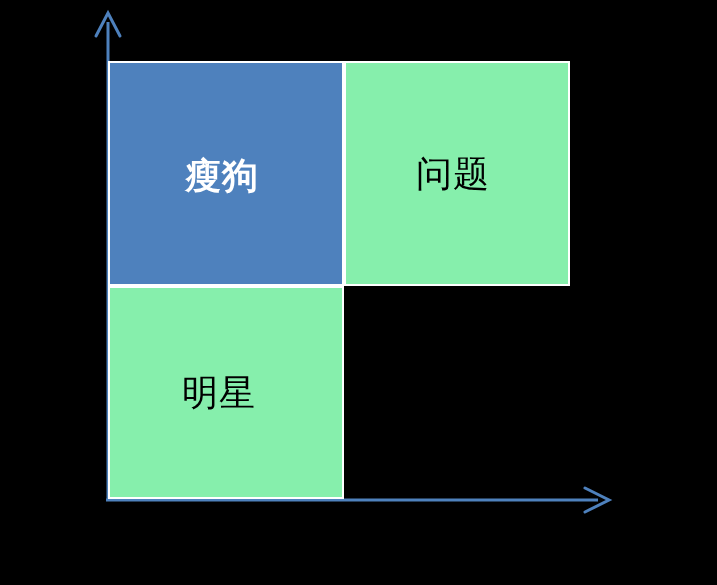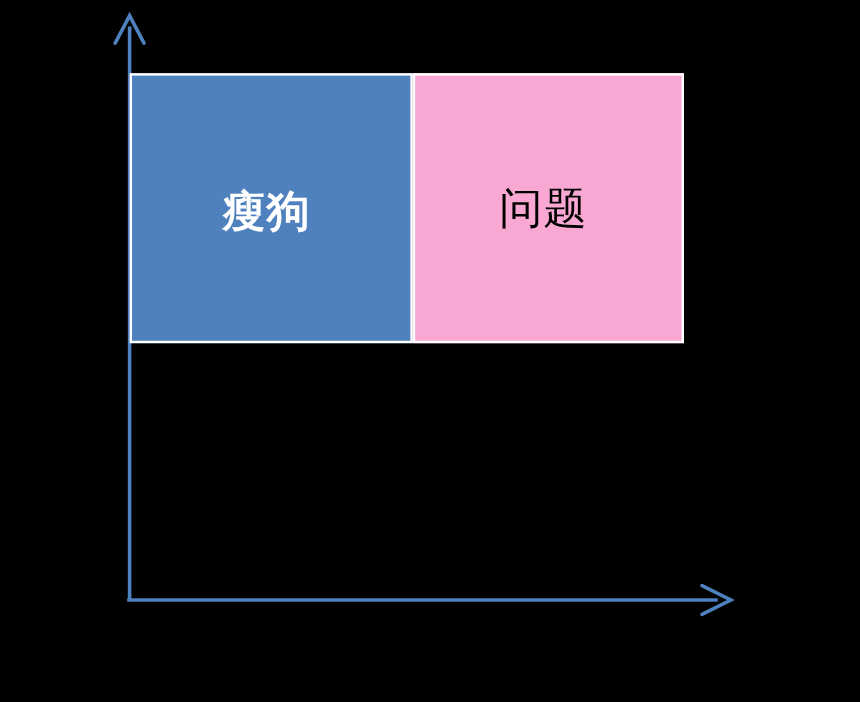--- a/index.html
+++ b/index.html
@@ -52,21 +52,21 @@
     align-items: center;
     justify-content: center;
     box-sizing: border-box;
     border: 2px solid #FFFFFF;
   }
 
   .quad-top {
     background: #4E81BD;
   }
   .quad-bottom {
-    background: #f9a8d4;
+    background: #86efac;
   }
 
   .quad-label {
     font-size: 36px;
     line-height: 1;
     letter-spacing: 1px;
     user-select: none;
     white-space: nowrap;
   }
   .label-light {
@@ -106,16 +106,19 @@
 
     <div class="quad quad-top quad-tl">
       <span class="quad-label label-light">瘦狗</span>
     </div>
 
 
     <div class="quad quad-bottom quad-bl">
       <span class="quad-label label-dark">问题</span>
     </div>
 
+    <div class="quad quad-bottom quad-br">
+      <span class="quad-label label-dark">明星</span>
+    </div>
 
   </div>
 
 </div>
 
 </body></html>

